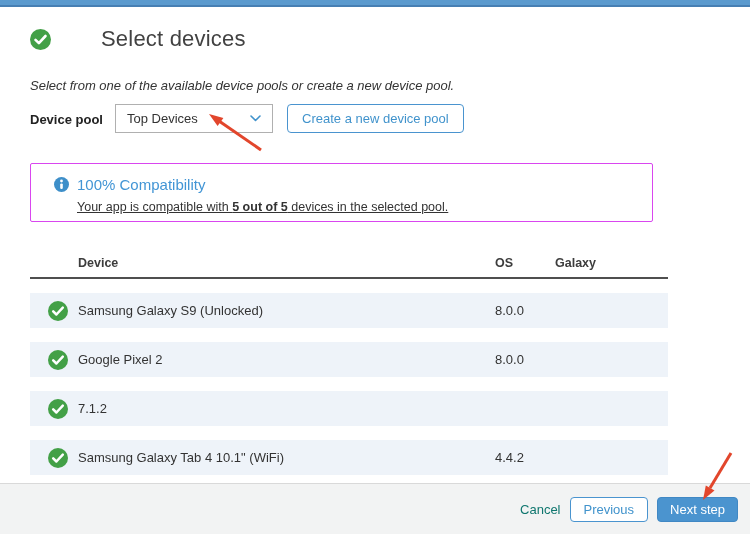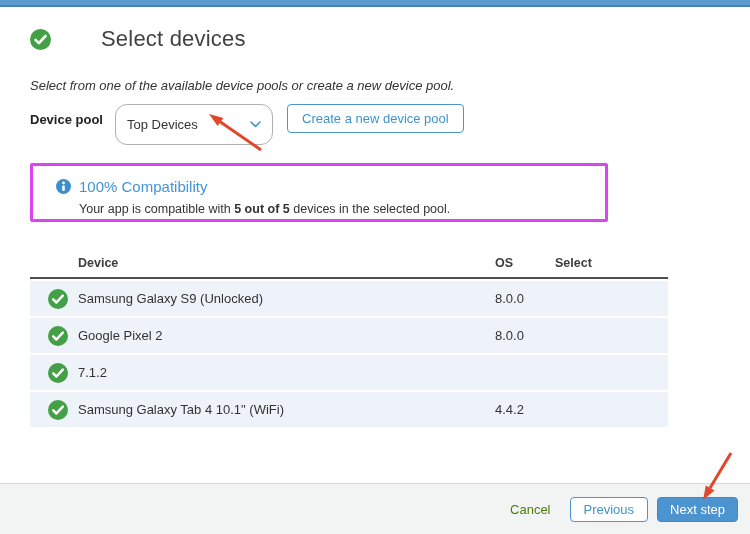--- a/index.html
+++ b/index.html
@@ -25,69 +25,69 @@
   .subtitle {
     position: absolute; left: 30px; top: 78px;
     font-size: 13px; color: #333; font-style: italic;
   }
   .pool-row { position: absolute; left: 30px; top: 104px; height: 29px; width: 690px; }
   .pool-label {
     position: absolute; left: 0; top: 8px;
     font-size: 13px; font-weight: bold; color: #222;
   }
   .dropdown {
-    position: absolute; left: 85px; top: 0; width: 158px; height: 41px;
-    background: #fff; border: 1px solid #b0b0b0; border-radius: 12px;
+    position: absolute; left: 85px; top: 0; width: 158px; height: 29px;
+    background: #fff; border: 1px solid #b0b0b0; border-radius: 0;
     display: flex; align-items: center; justify-content: space-between;
     padding: 0 11px; cursor: pointer;
   }
   .dropdown .val { font-size: 13px; color: #333; }
   .btn-outline {
     position: absolute; left: 257px; top: 0; height: 29px;
     background: #fff; border: 1px solid #4a94cf; border-radius: 4px;
     color: #4193cc; font-size: 13px; padding: 0 14px;
     font-family: "Liberation Sans", sans-serif; cursor: pointer;
   }
   .info-box {
-    position: absolute; left: 30px; top: 163px; width: 578px; height: 59px;
-    border: 3px solid #d946ef; border-radius: 2px; background: #fff;
+    position: absolute; left: 30px; top: 163px; width: 623px; height: 59px;
+    border: 1px solid #d946ef; border-radius: 2px; background: #fff;
   }
   .info-title {
     position: absolute; left: 46px; top: 12px;
     font-size: 15px; color: #4295d5;
   }
   .info-icon { position: absolute; left: 23px; top: 13px; }
   .info-body {
     position: absolute; left: 46px; top: 36px;
-    font-size: 12.5px; color: #333;
+    font-size: 12.5px; color: #333; text-decoration: underline;
   }
   .info-body b { font-weight: bold; }
   .dtable { position: absolute; left: 30px; top: 248px; width: 638px; }
   .thead {
     display: grid; grid-template-columns: 48px 417px 60px auto;
     align-items: center; height: 31px;
     border-bottom: 2px solid #4f4f4f;
   }
   .thead .th { font-size: 12.5px; font-weight: bold; color: #3d3d3d; }
   .trow {
     display: grid; grid-template-columns: 48px 417px 60px auto;
-    align-items: center; height: 35px; margin-top: 2px;
+    align-items: center; height: 35px; margin-top: 14px;
     background: #eef3f9;
   }
   .trow .cell { font-size: 13px; color: #333; }
   .cell-icon { padding-left: 18px; display: flex; align-items: center; }
   .footer {
     position: absolute; left: 0; top: 483px; width: 750px; height: 51px;
     background: #f2f3f3; border-top: 1px solid #d9d9d9;
     display: flex; align-items: center; justify-content: flex-end;
     padding-right: 12px; gap: 9px;
   }
   .link-btn {
-    background: none; border: none; color: #4d7c0f; font-size: 13px;
-    font-family: "Liberation Sans", sans-serif; cursor: pointer; margin-right: 10px;
+    background: none; border: none; color: #0f766e; font-size: 13px;
+    font-family: "Liberation Sans", sans-serif; cursor: pointer; 
   }
   .btn-secondary {
     height: 25px; background: #fff; border: 1px solid #4a94cf; border-radius: 4px;
     color: #4193cc; font-size: 13px; padding: 0 13px;
     font-family: "Liberation Sans", sans-serif; cursor: pointer; text-align: center;
   }
   .btn-primary {
     height: 25px; background: #4b94cf; border: 1px solid #4088c4; border-radius: 4px;
     color: #fff; font-size: 13px; padding: 0 12px;
     font-family: "Liberation Sans", sans-serif; cursor: pointer;
@@ -130,21 +130,21 @@
     </svg>
     <div class="info-title">100% Compatibility</div>
     <div class="info-body"><span>Your app is compatible with </span><b>5 out of 5</b><span> devices in the selected pool.</span></div>
   </div>
 
   <div class="dtable">
     <div class="thead">
       <span class="th"></span>
       <span class="th">Device</span>
       <span class="th">OS</span>
-      <span class="th">Select</span>
+      <span class="th">Galaxy</span>
     </div>
     <div id="table-body">
     <div class="trow">
       <span class="cell-icon">
         <svg width="20" height="20" viewBox="0 0 20 20">
           <circle cx="10" cy="10" r="10" fill="#43a047"></circle>
           <path d="M5.2 10.3 l3.2 3.2 L14.8 6.7" stroke="#fff" stroke-width="2.5" fill="none" stroke-linecap="round" stroke-linejoin="round"></path>
         </svg>
       </span>
       <span class="cell device">Samsung Galaxy S9 (Unlocked)</span>

